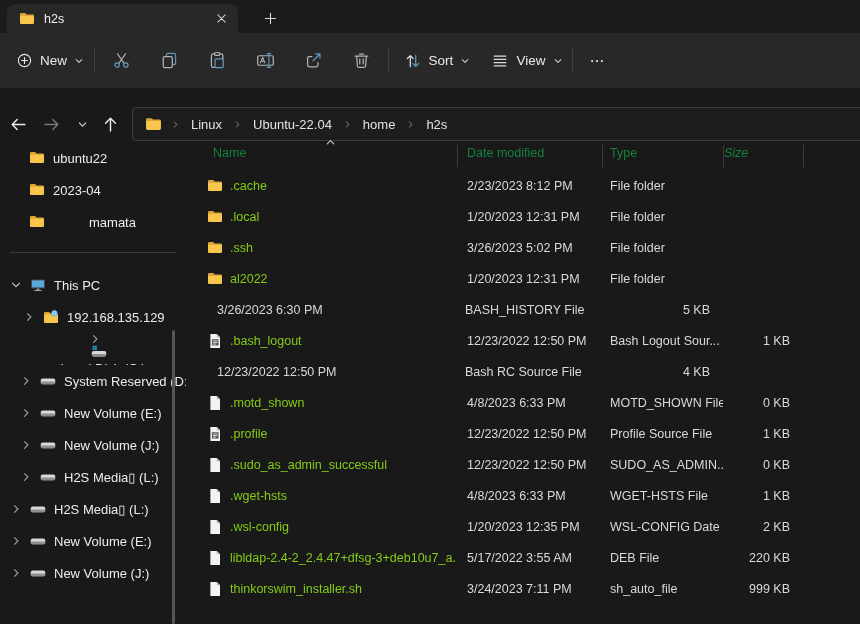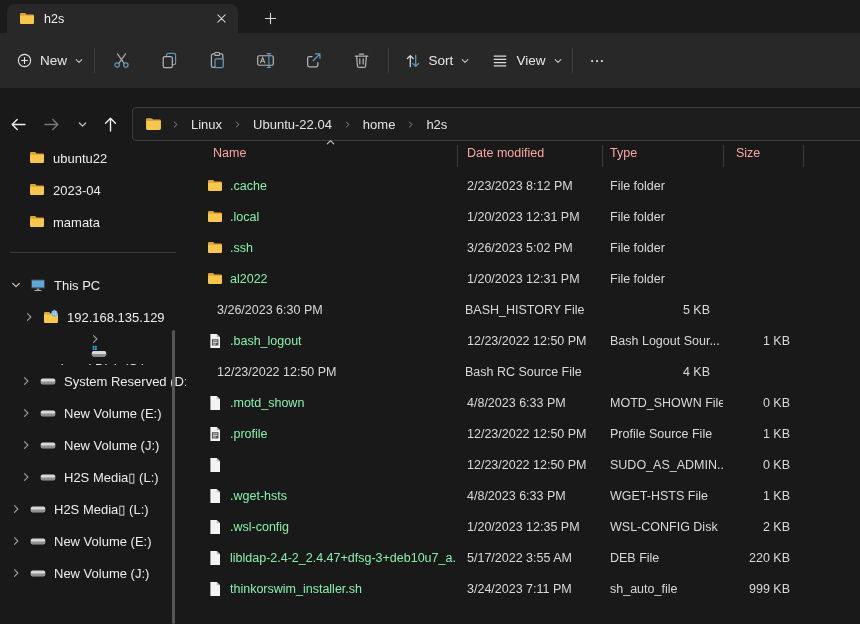--- a/index.html
+++ b/index.html
@@ -43,33 +43,33 @@
                cursor:pointer; white-space:nowrap; overflow:hidden; }
   .side-item .lbl { margin-left:8px; overflow:hidden; text-overflow:clip; }
   .side-item .chev { width:12px; height:12px; margin-right:8px; }
   .side-divider { height:1px; background:#3a3a3a; margin:14px 10px 0 10px; }
   .side-this-pc-block { margin-top:16px; }
   .side-scrollthumb { position:absolute; left:172px; top:194px; width:3px; height:294px;
                       background:#565656; border-radius:2px; cursor:pointer; }
 
   .filepane { position:absolute; left:195px; right:0; top:0; bottom:0; font-size:12.5px; }
   .list-header { position:relative; height:34px; display:grid; grid-template-columns:250px 145px 121px 80px;
-                 align-items:center; padding-left:12px; color:#fca5a5; }
+                 align-items:center; padding-left:12px; color:#15803d; }
   .hcell { cursor:pointer; }
   .hcell.h-name { padding-left:6px; }
   .hcell.h-date { padding-left:10px; }
   .hcell.h-type { padding-left:8px; }
-  .hcell.h-size { padding-left:13px; }
+  .hcell.h-size { padding-left:1px;font-style:italic; }
   .hsep { position:absolute; top:9px; width:1px; height:22px; background:#3c3c3c; }
   .sort-caret { position:absolute; left:130px; top:1px; }
 
   .rows {}
   .frow { height:31px; display:grid; grid-template-columns:250px 145px 121px 80px; align-items:center;
           padding-left:12px; cursor:pointer; }
-  .cell-name { display:flex; align-items:center; overflow:hidden; white-space:nowrap; color:#86efac; }
+  .cell-name { display:flex; align-items:center; overflow:hidden; white-space:nowrap; color:#84cc16; }
   .cell-name .nm { margin-left:7px; overflow:hidden; white-space:nowrap; }
   .cell-date, .cell-type { color:#d9d9d9; white-space:nowrap; overflow:hidden; }
   .cell-date { padding-left:10px; }
   .cell-type { padding-left:8px; }
   .cell-size { color:#d9d9d9; text-align:right; padding-right:13px; white-space:nowrap; }
 </style>
 </head>
 <body>
 
 <div class="window">
@@ -290,21 +290,21 @@
           </div>
           <div class="side-item" style="padding-left: 29px;">
             <span class="ic">
               <svg viewBox="0 0 16 16" width="16" height="16">
                 <path fill="#dda238" d="M1 3.1C1 2.5 1.6 2 2.3 2h3.3c.4 0 .8.2 1 .4l1 1h6c.8 0 1.4.6 1.4 1.3v.9H1z"></path>
                 <path fill="#f7c64b" d="M1 4.7h14v7.1c0 .7-.6 1.3-1.4 1.3H2.4c-.8 0-1.4-.6-1.4-1.3z"></path>
               </svg>
             </span>
             <span class="lbl">2023-04</span>
           </div>
-          <div class="side-item" style="padding-left: 29px;">
+          <div class="side-item" style="padding-left: 29px; gap: 36px;">
             <span class="ic">
               <svg viewBox="0 0 16 16" width="16" height="16">
                 <path fill="#dda238" d="M1 3.1C1 2.5 1.6 2 2.3 2h3.3c.4 0 .8.2 1 .4l1 1h6c.8 0 1.4.6 1.4 1.3v.9H1z"></path>
                 <path fill="#f7c64b" d="M1 4.7h14v7.1c0 .7-.6 1.3-1.4 1.3H2.4c-.8 0-1.4-.6-1.4-1.3z"></path>
               </svg>
             </span>
             <span class="lbl">mamata</span>
           </div>
         </div>
       <div class="side-divider"></div>
@@ -598,20 +598,21 @@
             <span class="cell-size">1 KB</span>
           </div>
           <div class="frow">
             <span class="cell-name">
               <span class="ic">
                 <svg viewBox="0 0 16 16" width="16" height="16">
                   <path fill="#f3f3f3" d="M3.4 1h6.3L13 4.3V15H3.4z"></path>
                   <path fill="#bdbdbd" d="M9.7 1L13 4.3H9.7z"></path>
                 </svg>
               </span>
+              <span class="nm">.sudo_as_admin_successful</span>
             </span>
             <span class="cell-date">12/23/2022 12:50 PM</span>
             <span class="cell-type">SUDO_AS_ADMIN...</span>
             <span class="cell-size">0 KB</span>
           </div>
           <div class="frow">
             <span class="cell-name">
               <span class="ic">
                 <svg viewBox="0 0 16 16" width="16" height="16">
                   <path fill="#f3f3f3" d="M3.4 1h6.3L13 4.3V15H3.4z"></path>
@@ -628,21 +629,21 @@
             <span class="cell-name">
               <span class="ic">
                 <svg viewBox="0 0 16 16" width="16" height="16">
                   <path fill="#f3f3f3" d="M3.4 1h6.3L13 4.3V15H3.4z"></path>
                   <path fill="#bdbdbd" d="M9.7 1L13 4.3H9.7z"></path>
                 </svg>
               </span>
               <span class="nm">.wsl-config</span>
             </span>
             <span class="cell-date">1/20/2023 12:35 PM</span>
-            <span class="cell-type">WSL-CONFIG Disk</span>
+            <span class="cell-type">WSL-CONFIG Date</span>
             <span class="cell-size">2 KB</span>
           </div>
           <div class="frow">
             <span class="cell-name">
               <span class="ic">
                 <svg viewBox="0 0 16 16" width="16" height="16">
                   <path fill="#f3f3f3" d="M3.4 1h6.3L13 4.3V15H3.4z"></path>
                   <path fill="#bdbdbd" d="M9.7 1L13 4.3H9.7z"></path>
                 </svg>
               </span>

